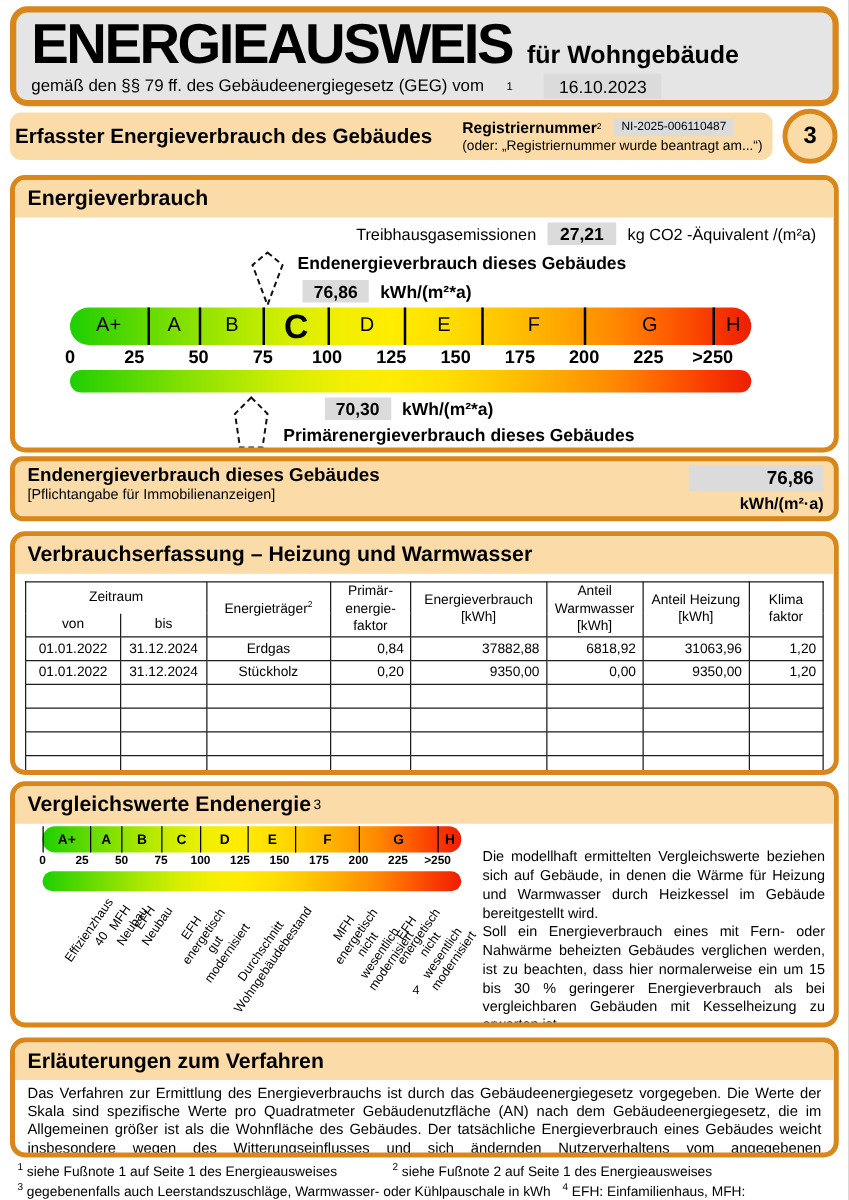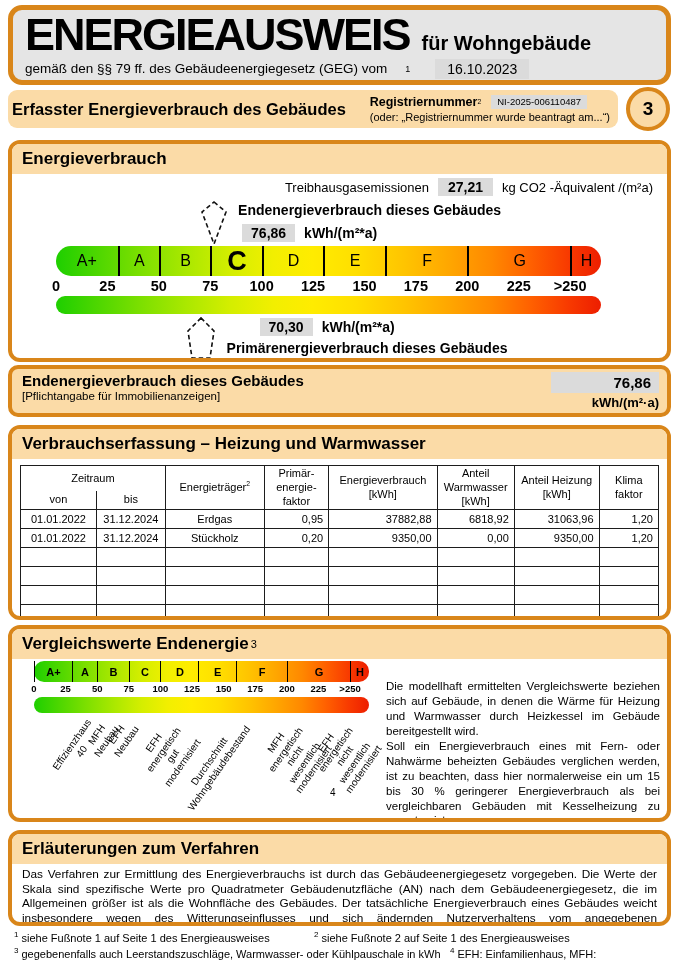--- a/index.html
+++ b/index.html
@@ -268,21 +268,21 @@
           <tr>
             <th class="th-sub">von</th>
             <th class="th-sub">bis</th>
           </tr>
         </thead>
         <tbody>
             <tr>
               <td class="c">01.01.2022</td>
               <td class="c">31.12.2024</td>
               <td class="c">Erdgas</td>
-              <td class="r">0,95</td>
+              <td class="r">0,84</td>
               <td class="r">37882,88</td>
               <td class="r">6818,92</td>
               <td class="r">31063,96</td>
               <td class="r">1,20</td>
             </tr>
             <tr>
               <td class="c">01.01.2022</td>
               <td class="c">31.12.2024</td>
               <td class="c">Stückholz</td>
               <td class="r">0,20</td>

